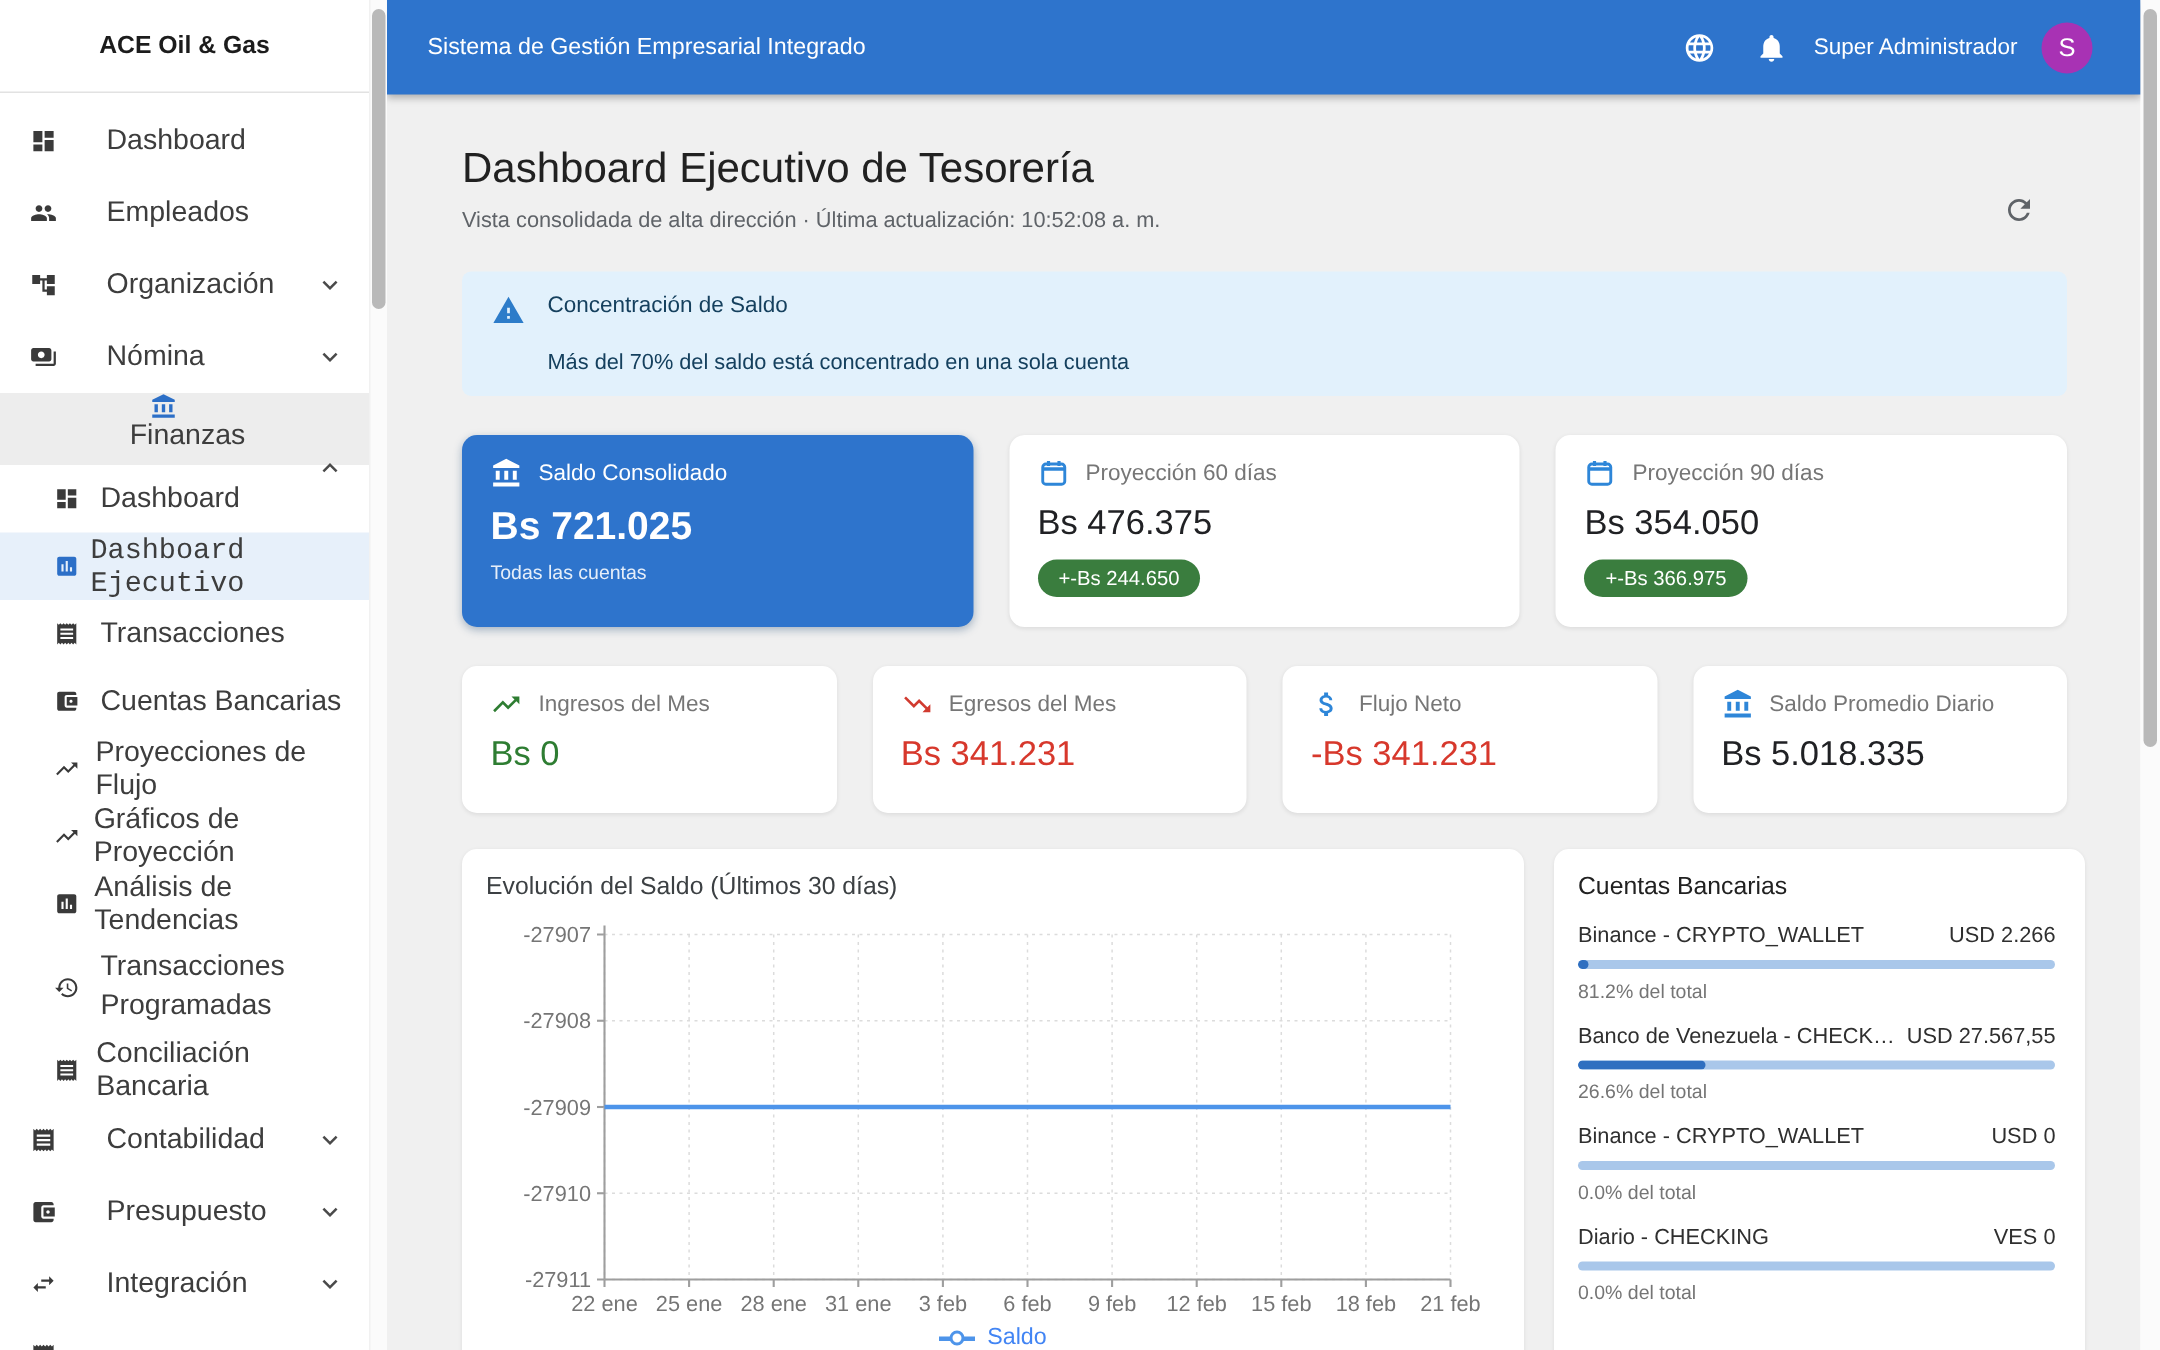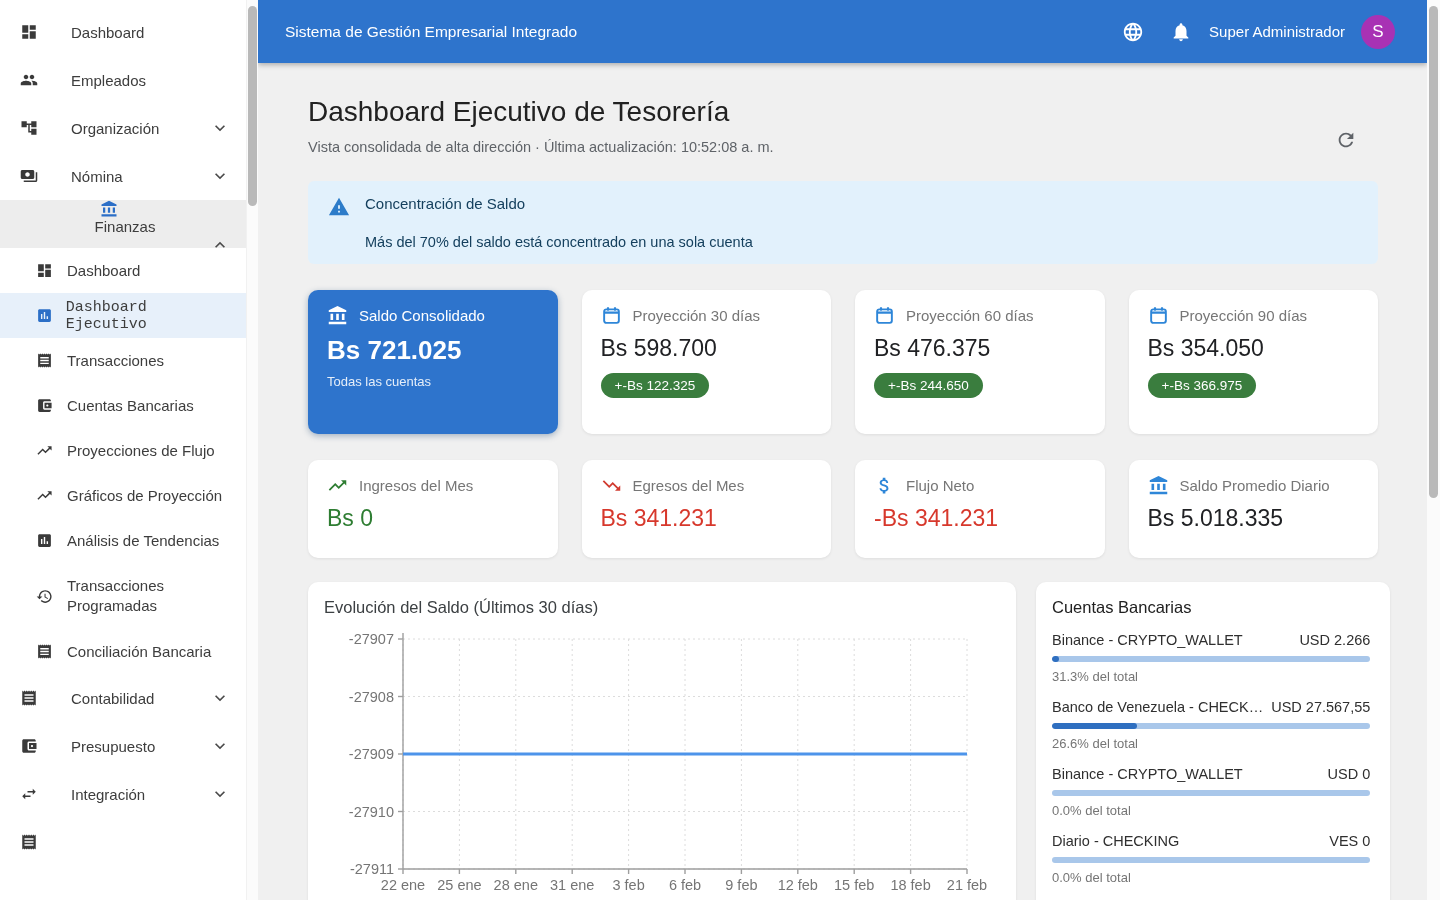--- a/index.html
+++ b/index.html
@@ -6,21 +6,21 @@
   * { margin:0; padding:0; box-sizing:border-box; }
   html,body { width:1440px; height:900px; overflow:hidden; background:#ffffff;
     font-family:"Liberation Sans","DejaVu Sans",sans-serif; }
 
   
   .sidebar { position:absolute; left:0; top:0; width:246px; height:900px; background:#ffffff; overflow:hidden; }
   .brand { height:62px; display:flex; align-items:center; justify-content:center;
     font-size:16.5px; font-weight:bold; color:#1c1c1c; border-bottom:1px solid #e2e2e2; }
   .nav { padding-top:8px; }
   .nav-item { height:48px; display:flex; align-items:center; padding:0 16px 0 20px;
-    color:#3d3d3d; font-size:15px; cursor:pointer; }
+    color:#3d3d3d; font-size:19px; cursor:pointer; }
   .nav-item .icon-wrap { width:51px; display:flex; align-items:center; }
   .nav-item .ni { width:18px; height:18px; color:#3a3a3a; }
   .nav-item.sub { height:45px; padding-left:36px; }
   .nav-item.sub .icon-wrap { width:31px; }
   .nav-item.sub .ni { width:17px; height:17px; }
   .nav-item.sub.two-line { height:66px; }
   .nav-item.sub.two-line .label { line-height:1.35; }
   .nav-item.parent-open { background:#ededed;flex-direction:column; }
   .nav-item.parent-open .ni, .nav-item.active .ni { color:#2c6fc7; }
   .nav-item.active { background:#e7f0fa;font-family:Liberation Mono, monospace; }
@@ -59,21 +59,21 @@
 
   .alert { margin-top:26px; background:#e2f1fc; border-radius:6px; padding:14px 20px;
     display:flex; align-items:flex-start; }
   .alert .w-icon { width:22px; height:22px; color:#2d7cc9; margin-right:15px; margin-top:1px; flex:none; }
   .alert-title { font-size:15px; font-weight:500; color:#15405e; }
   .alert-msg { font-size:14.5px; color:#15405e; margin-top:22px; }
 
   .kpi-row { display:flex; gap:24px; margin-top:26px; }
   .kpi-card { flex:1; background:#fff; border-radius:10px; padding:15px 19px;
     box-shadow:0 1px 3px rgba(0,0,0,0.08); }
-  .kpi-card.h1 { height:144px; }
+  .kpi-card.h1 { height:128px; }
   .kpi-card.h2 { height:98px; }
   .kpi-card.primary { background:#2e74cc; color:#fff; box-shadow:0 2px 6px rgba(21,64,110,0.35); }
   .kpi-head { display:flex; align-items:center; }
   .kpi-head .ki { width:21px; height:21px; margin-right:11px; flex:none; }
   .kpi-label { font-size:15px; color:#767676; }
   .primary .kpi-label { color:#fff; }
   .ki.blue { color:#2e86d8; } .ki.white { color:#fff; }
   .ki.green { color:#2e7d32; } .ki.red { color:#d13b30; }
   .kpi-value { margin-top:9px; font-size:23px; color:#202124; }
   .primary .kpi-value { font-size:26px; font-weight:bold; color:#fff; }
@@ -174,20 +174,21 @@
           <rect x="3.6" y="5" width="16.8" height="15.4" rx="2.4" stroke-width="2.2"></rect>
           <line x1="8" y1="2.6" x2="8" y2="6.4" stroke-width="2.4"></line>
           <line x1="16" y1="2.6" x2="16" y2="6.4" stroke-width="2.4"></line>
         </g>
         <path fill="currentColor" d="M3.6 7.4h16.8V10H3.6z"></path>
       </symbol>
   </defs>
 </svg>
 
 <div class="sidebar">
+  <div class="brand">ACE Oil &amp; Gas</div>
   <div class="nav">
     <div class="nav-item">
       <span class="icon-wrap">
           <svg class="ni">
             <use href="#i-dashboard"></use>
           </svg>
         </span>
       <span class="label">Dashboard</span>
     </div>
     <div class="nav-item">
@@ -389,30 +390,20 @@
     <div class="kpi-row">
       <div class="kpi-card h1 primary">
         <div class="kpi-head">
           <svg class="ki white">
               <use href="#i-bank"></use>
             </svg>
           <span class="kpi-label">Saldo Consolidado</span>
         </div>
         <div class="kpi-value">Bs 721.025</div>
         <div class="kpi-caption">Todas las cuentas</div>
-      </div>
-      <div class="kpi-card h1">
-        <div class="kpi-head">
-          <svg class="ki blue">
-              <use href="#i-calendar"></use>
-            </svg>
-          <span class="kpi-label">Proyección 30 días</span>
-        </div>
-        <div class="kpi-value">Bs 598.700</div>
-        <span class="badge">+-Bs 122.325</span>
       </div>
       <div class="kpi-card h1">
         <div class="kpi-head">
           <svg class="ki blue">
               <use href="#i-calendar"></use>
             </svg>
           <span class="kpi-label">Proyección 60 días</span>
         </div>
         <div class="kpi-value">Bs 476.375</div>
         <span class="badge">+-Bs 244.650</span>
@@ -536,21 +527,21 @@
         <div class="accounts-title">Cuentas Bancarias</div>
 
         <div class="acct">
           <div class="acct-row">
             <span class="acct-name">Binance - CRYPTO_WALLET</span>
             <span class="acct-value">USD 2.266</span>
           </div>
           <div class="acct-bar">
               <div class="acct-fill" style="width: 2.2%;"></div>
             </div>
-          <div class="acct-pct">31.3% del total</div>
+          <div class="acct-pct">81.2% del total</div>
         </div>
 
         <div class="acct">
           <div class="acct-row">
             <span class="acct-name">Banco de Venezuela - CHECK…</span>
             <span class="acct-value">USD 27.567,55</span>
           </div>
           <div class="acct-bar">
               <div class="acct-fill" style="width: 26.6%;"></div>
             </div>

